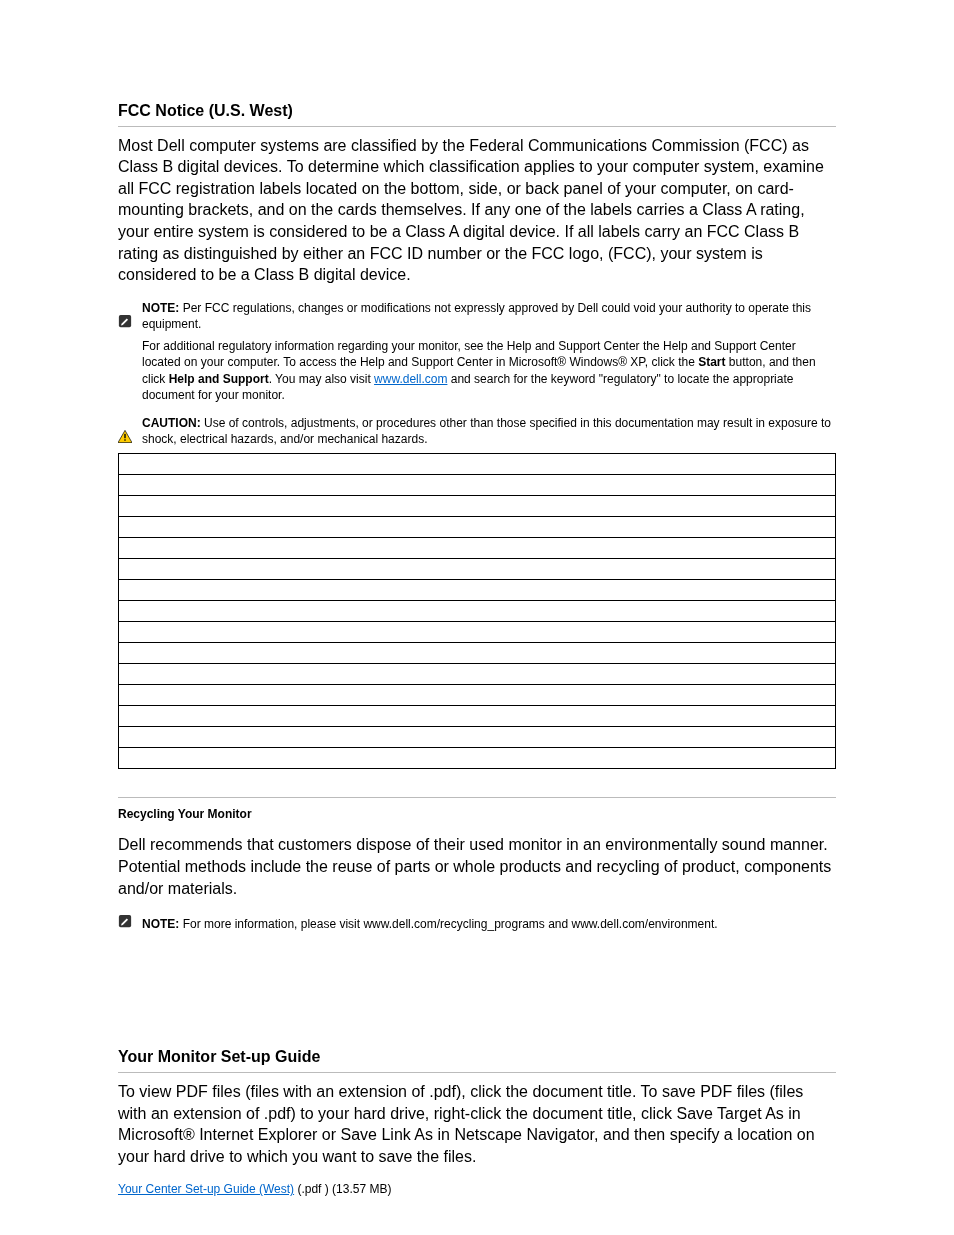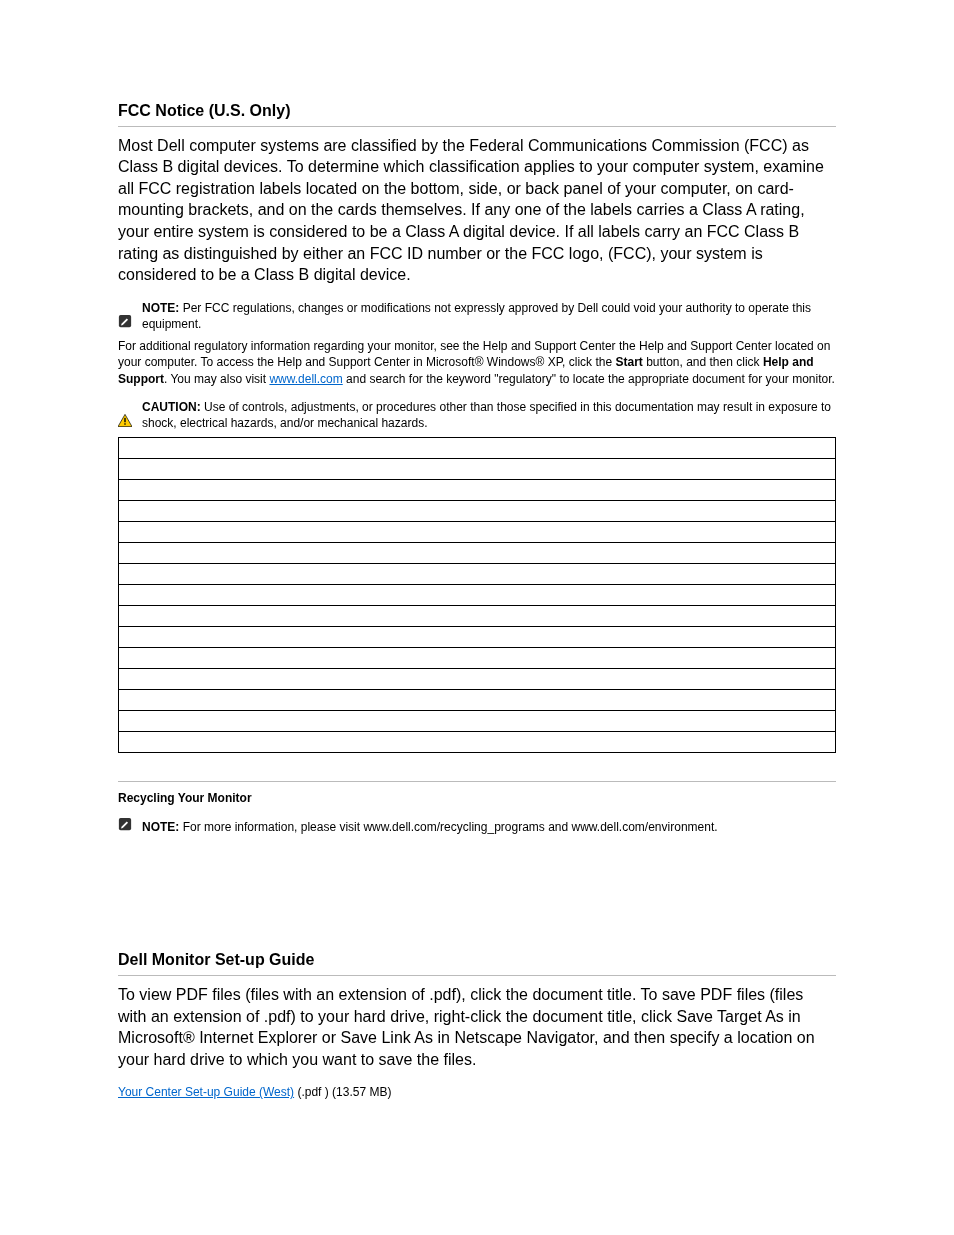--- a/index.html
+++ b/index.html
@@ -20,21 +20,21 @@
     margin-bottom: 6px;
     border-bottom: 1px solid #bbb;
     padding-bottom: 4px;
   }
   .section-body { font-size: 16px; margin-bottom: 14px; margin-top:8px;}
   .note-row, .caution-row { display:flex; align-items:flex-end; margin-bottom:6px; }
   .note-row .icon, .caution-row .icon { flex: 0 0 18px; width:18px; margin-right:6px; margin-top:1px; }
   .note-row .text, .caution-row .text { flex:1; font-size:12px; }
   .note-label { font-weight: bold; }
   .para { font-size:12px; margin-bottom:12px; }
-  .para.indent { }
+  .para.indent { margin-left:24px; }
   a.link { color:#0066cc; text-decoration: underline; }
   hr.rule { border:none; border-top:1px solid #bbb; margin:28px 0 8px 0; }
   table.recycle {
     border-collapse: collapse;
     width: 100%;
     margin-top:6px;
   }
   table.recycle td {
     border: 1px solid #000;
     height: 21px;
@@ -42,21 +42,21 @@
     font-size:11px;
   }
   .pencil-icon svg { width:14px; height:14px; }
   .warn-icon svg { width:14px; height:13px; }
   .section-title.slim { font-weight:bold; font-size:12px; }
 </style>
 </head>
 <body>
 
 <div class="section">
-  <div class="section-title">FCC Notice (U.S. Only)</div>
+  <div class="section-title">FCC Notice (U.S. West)</div>
   <div class="section-body">Most Dell computer systems are classified by the Federal Communications Commission (FCC) as Class B digital devices. To determine which classification applies to your computer system, examine all FCC registration labels located on the bottom, side, or back panel of your computer, on card-mounting brackets, and on the cards themselves. If any one of the labels carries a Class A rating, your entire system is considered to be a Class A digital device. If all labels carry an FCC Class B rating as distinguished by either an FCC ID number or the FCC logo, (FCC), your system is considered to be a Class B digital device.</div>
 
   <div class="note-row">
     <span class="icon pencil-icon">
       <svg viewBox="0 0 16 16">
           <rect x="1" y="1" width="14" height="14" rx="2" fill="#333"></rect>
           <path d="M4 11 L10 5 L11.5 6.5 L5.5 12.5 L3.5 13 Z" fill="#fff"></path>
         </svg>
     </span>
     <span class="text">
@@ -131,35 +131,36 @@
           <td>&nbsp;</td>
         </tr>
       </tbody>
   </table>
 </div>
 
 <hr class="rule">
 
 <div class="section">
   <div class="section-title slim" style="border-bottom:none;">Recycling Your Monitor</div>
+  <div class="section-body">Dell recommends that customers dispose of their used monitor in an environmentally sound manner. Potential methods include the reuse of parts or whole products and recycling of product, components and/or materials.</div>
   <div class="note-row">
     <span class="icon pencil-icon">
       <svg viewBox="0 0 16 16">
           <rect x="1" y="1" width="14" height="14" rx="2" fill="#333"></rect>
           <path d="M4 11 L10 5 L11.5 6.5 L5.5 12.5 L3.5 13 Z" fill="#fff"></path>
         </svg>
     </span>
     <span class="text">
       <span class="note-label">NOTE:</span>
       <span>For more information, please visit www.dell.com/recycling_programs and www.dell.com/environment.</span>
     </span>
   </div>
 </div>
 
 <div class="section">
   <div style="height:90px"></div>
-  <div class="section-title">Dell Monitor Set-up Guide</div>
+  <div class="section-title">Your Monitor Set-up Guide</div>
   <div class="section-body">To view PDF files (files with an extension of .pdf), click the document title. To save PDF files (files with an extension of .pdf) to your hard drive, right-click the document title, click Save Target As in Microsoft® Internet Explorer or Save Link As in Netscape Navigator, and then specify a location on your hard drive to which you want to save the files.</div>
   <p class="para">
     <a class="link" href="#">Your Center Set-up Guide (West)</a>
     <span>(.pdf ) (13.57 MB)</span>
   </p>
 </div>
 
 </body></html>

